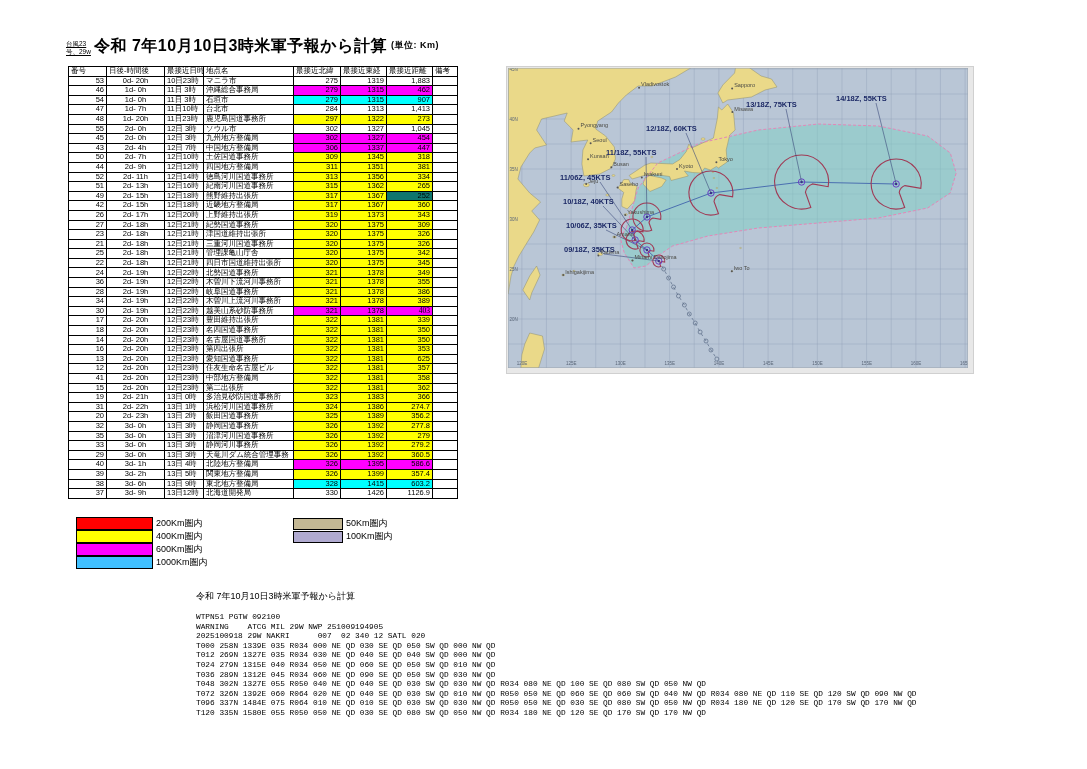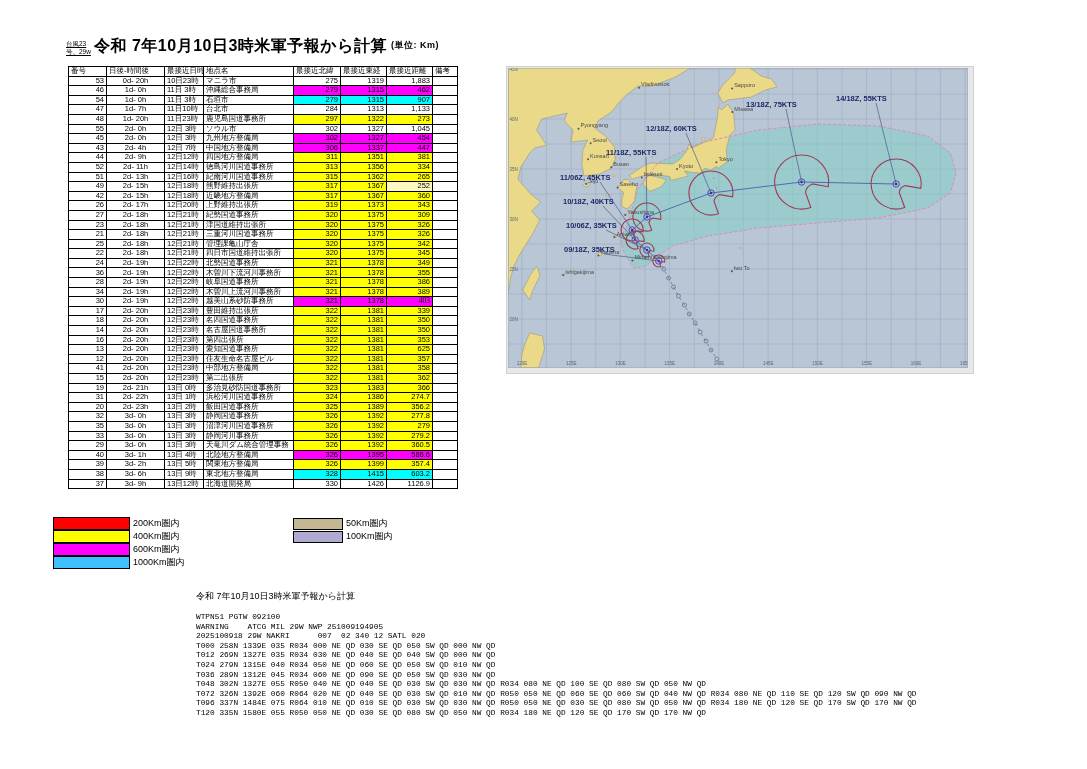--- a/index.html
+++ b/index.html
@@ -17,21 +17,21 @@
   table.fc th,table.fc td{border:1px solid #000;font-size:7.5px;line-height:8.5px;
            padding:0 2px;height:8.6px;overflow:hidden;white-space:nowrap;font-weight:normal;}
   table.fc th{text-align:left;}
   td.c0{text-align:right;padding-right:3px;}
   td.c1{text-align:center;white-space:pre;}
   td.c2{text-align:left;white-space:pre;}
   td.c3{text-align:left;}
   td.c4,td.c5,td.c6{text-align:right;padding-right:3px;}
 
   .legend{position:absolute;}
-  .legend-left{left:53px;top:517px;text-align:right;}
+  .legend-left{left:76px;top:517px;text-align:right;}
   .legend-right{left:293px;top:517px;}
   .lgrow{display:flex;align-items:center;height:13px;}
   .sw{display:inline-block;width:75px;height:11px;border:1px solid #000;}
   .legend-right .sw{width:48px;height:10px;}
   .lglabel{margin-left:3px;font-size:9px;line-height:13px;white-space:nowrap;}
 
   .map-wrap{position:absolute;left:506px;top:66px;width:464px;height:304px;
             border:1px solid #d0d0d0;background:#e8e8e8;padding:1px;}
   .map-wrap svg{display:block;background:#b9c6d6;}
 
@@ -101,21 +101,21 @@
         <td class="c6" style="background: rgb(0, 255, 255);">907</td>
         <td class="c7"></td>
       </tr>
       <tr>
         <td class="c0">47</td>
         <td class="c1">1d-  7h</td>
         <td class="c2">11日10時</td>
         <td class="c3">台北市</td>
         <td class="c4">284</td>
         <td class="c5">1313</td>
-        <td class="c6">1,133</td>
+        <td class="c6">1,413</td>
         <td class="c7"></td>
       </tr>
       <tr>
         <td class="c0">48</td>
         <td class="c1">1d- 20h</td>
         <td class="c2">11日23時</td>
         <td class="c3">鹿児島国道事務所</td>
         <td class="c4" style="background: rgb(255, 255, 0);">297</td>
         <td class="c5" style="background: rgb(255, 255, 0);">1322</td>
         <td class="c6" style="background: rgb(255, 255, 0);">273</td>
@@ -145,20 +145,30 @@
         <td class="c0">43</td>
         <td class="c1">2d-  4h</td>
         <td class="c2">12日 7時</td>
         <td class="c3">中国地方整備局</td>
         <td class="c4" style="background: rgb(255, 0, 255);">306</td>
         <td class="c5" style="background: rgb(255, 0, 255);">1337</td>
         <td class="c6" style="background: rgb(255, 0, 255);">447</td>
         <td class="c7"></td>
       </tr>
       <tr>
+        <td class="c0">50</td>
+        <td class="c1">2d-  7h</td>
+        <td class="c2">12日10時</td>
+        <td class="c3">土佐国道事務所</td>
+        <td class="c4" style="background: rgb(255, 255, 0);">309</td>
+        <td class="c5" style="background: rgb(255, 255, 0);">1345</td>
+        <td class="c6" style="background: rgb(255, 255, 0);">318</td>
+        <td class="c7"></td>
+      </tr>
+      <tr>
         <td class="c0">44</td>
         <td class="c1">2d-  9h</td>
         <td class="c2">12日12時</td>
         <td class="c3">四国地方整備局</td>
         <td class="c4" style="background: rgb(255, 255, 0);">311</td>
         <td class="c5" style="background: rgb(255, 255, 0);">1351</td>
         <td class="c6" style="background: rgb(255, 255, 0);">381</td>
         <td class="c7"></td>
       </tr>
       <tr>
@@ -181,21 +191,21 @@
         <td class="c6" style="background: rgb(255, 255, 0);">265</td>
         <td class="c7"></td>
       </tr>
       <tr>
         <td class="c0">49</td>
         <td class="c1">2d- 15h</td>
         <td class="c2">12日18時</td>
         <td class="c3">熊野維持出張所</td>
         <td class="c4" style="background: rgb(255, 255, 0);">317</td>
         <td class="c5" style="background: rgb(255, 255, 0);">1367</td>
-        <td class="c6" style="background: #fef9c3;">252</td>
+        <td class="c6" style="background: #0f766e;">252</td>
         <td class="c7"></td>
       </tr>
       <tr>
         <td class="c0">42</td>
         <td class="c1">2d- 15h</td>
         <td class="c2">12日18時</td>
         <td class="c3">近畿地方整備局</td>
         <td class="c4" style="background: rgb(255, 255, 0);">317</td>
         <td class="c5" style="background: rgb(255, 255, 0);">1367</td>
         <td class="c6" style="background: rgb(255, 255, 0);">360</td>

